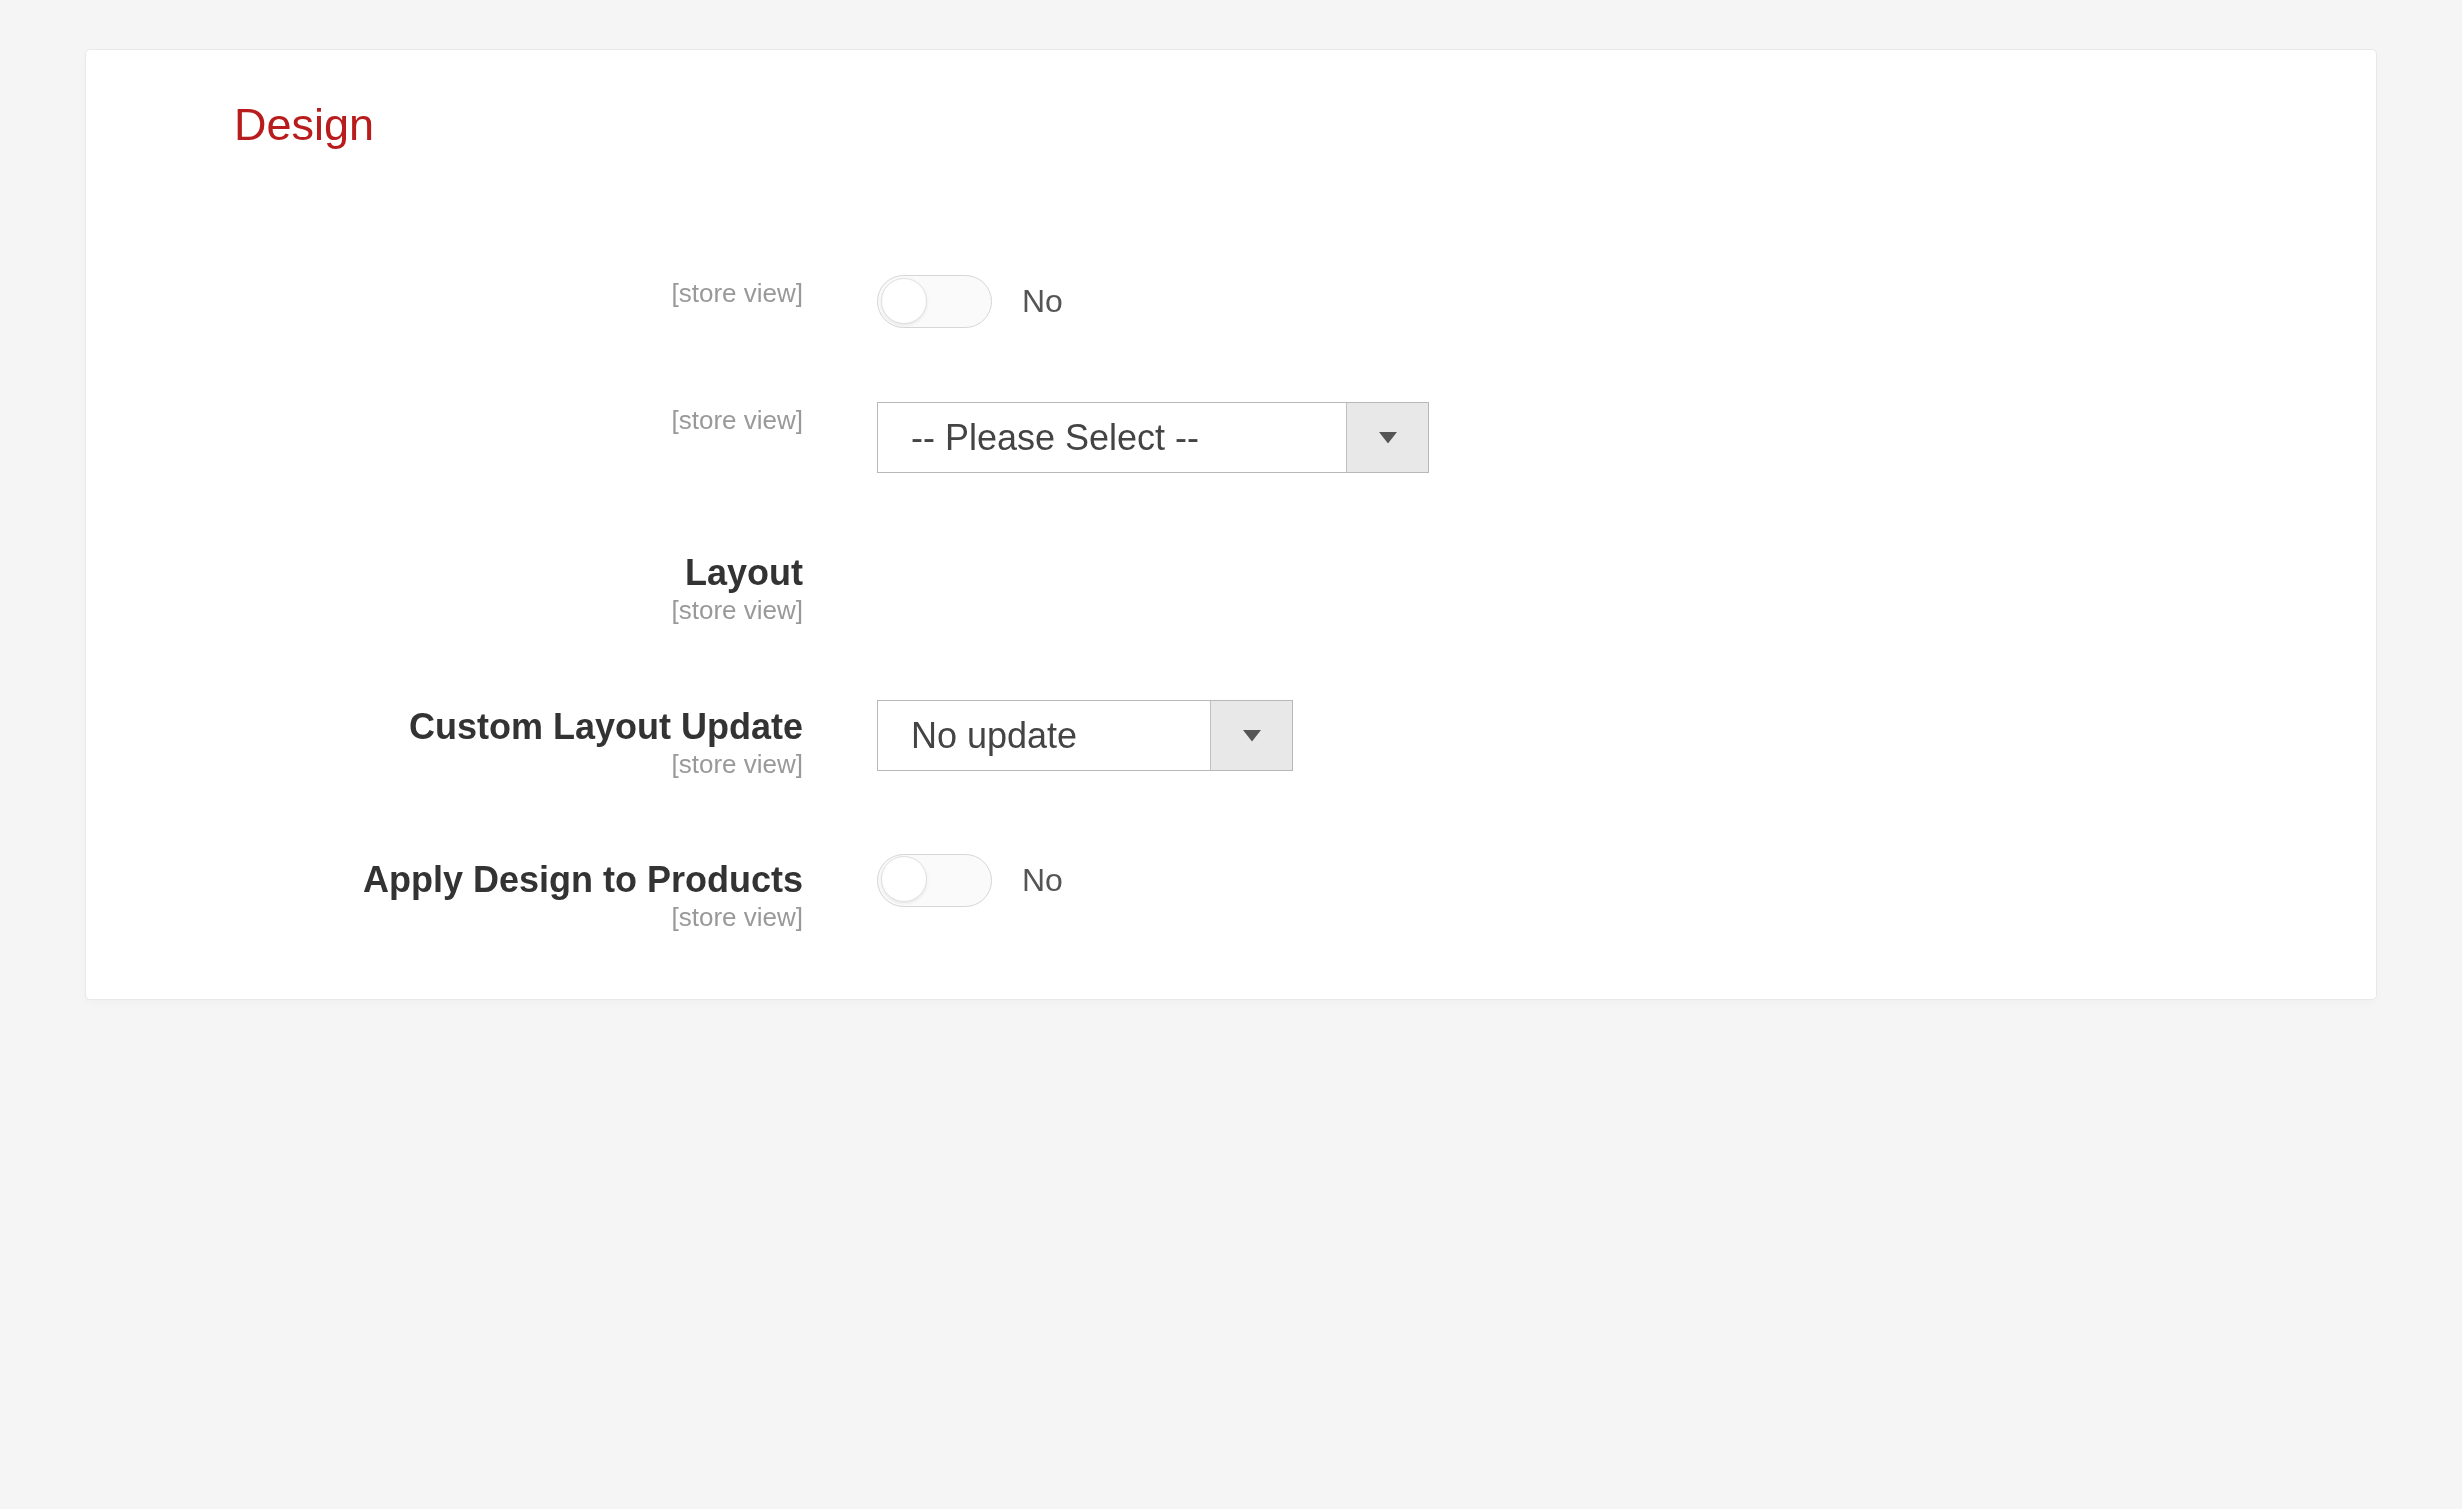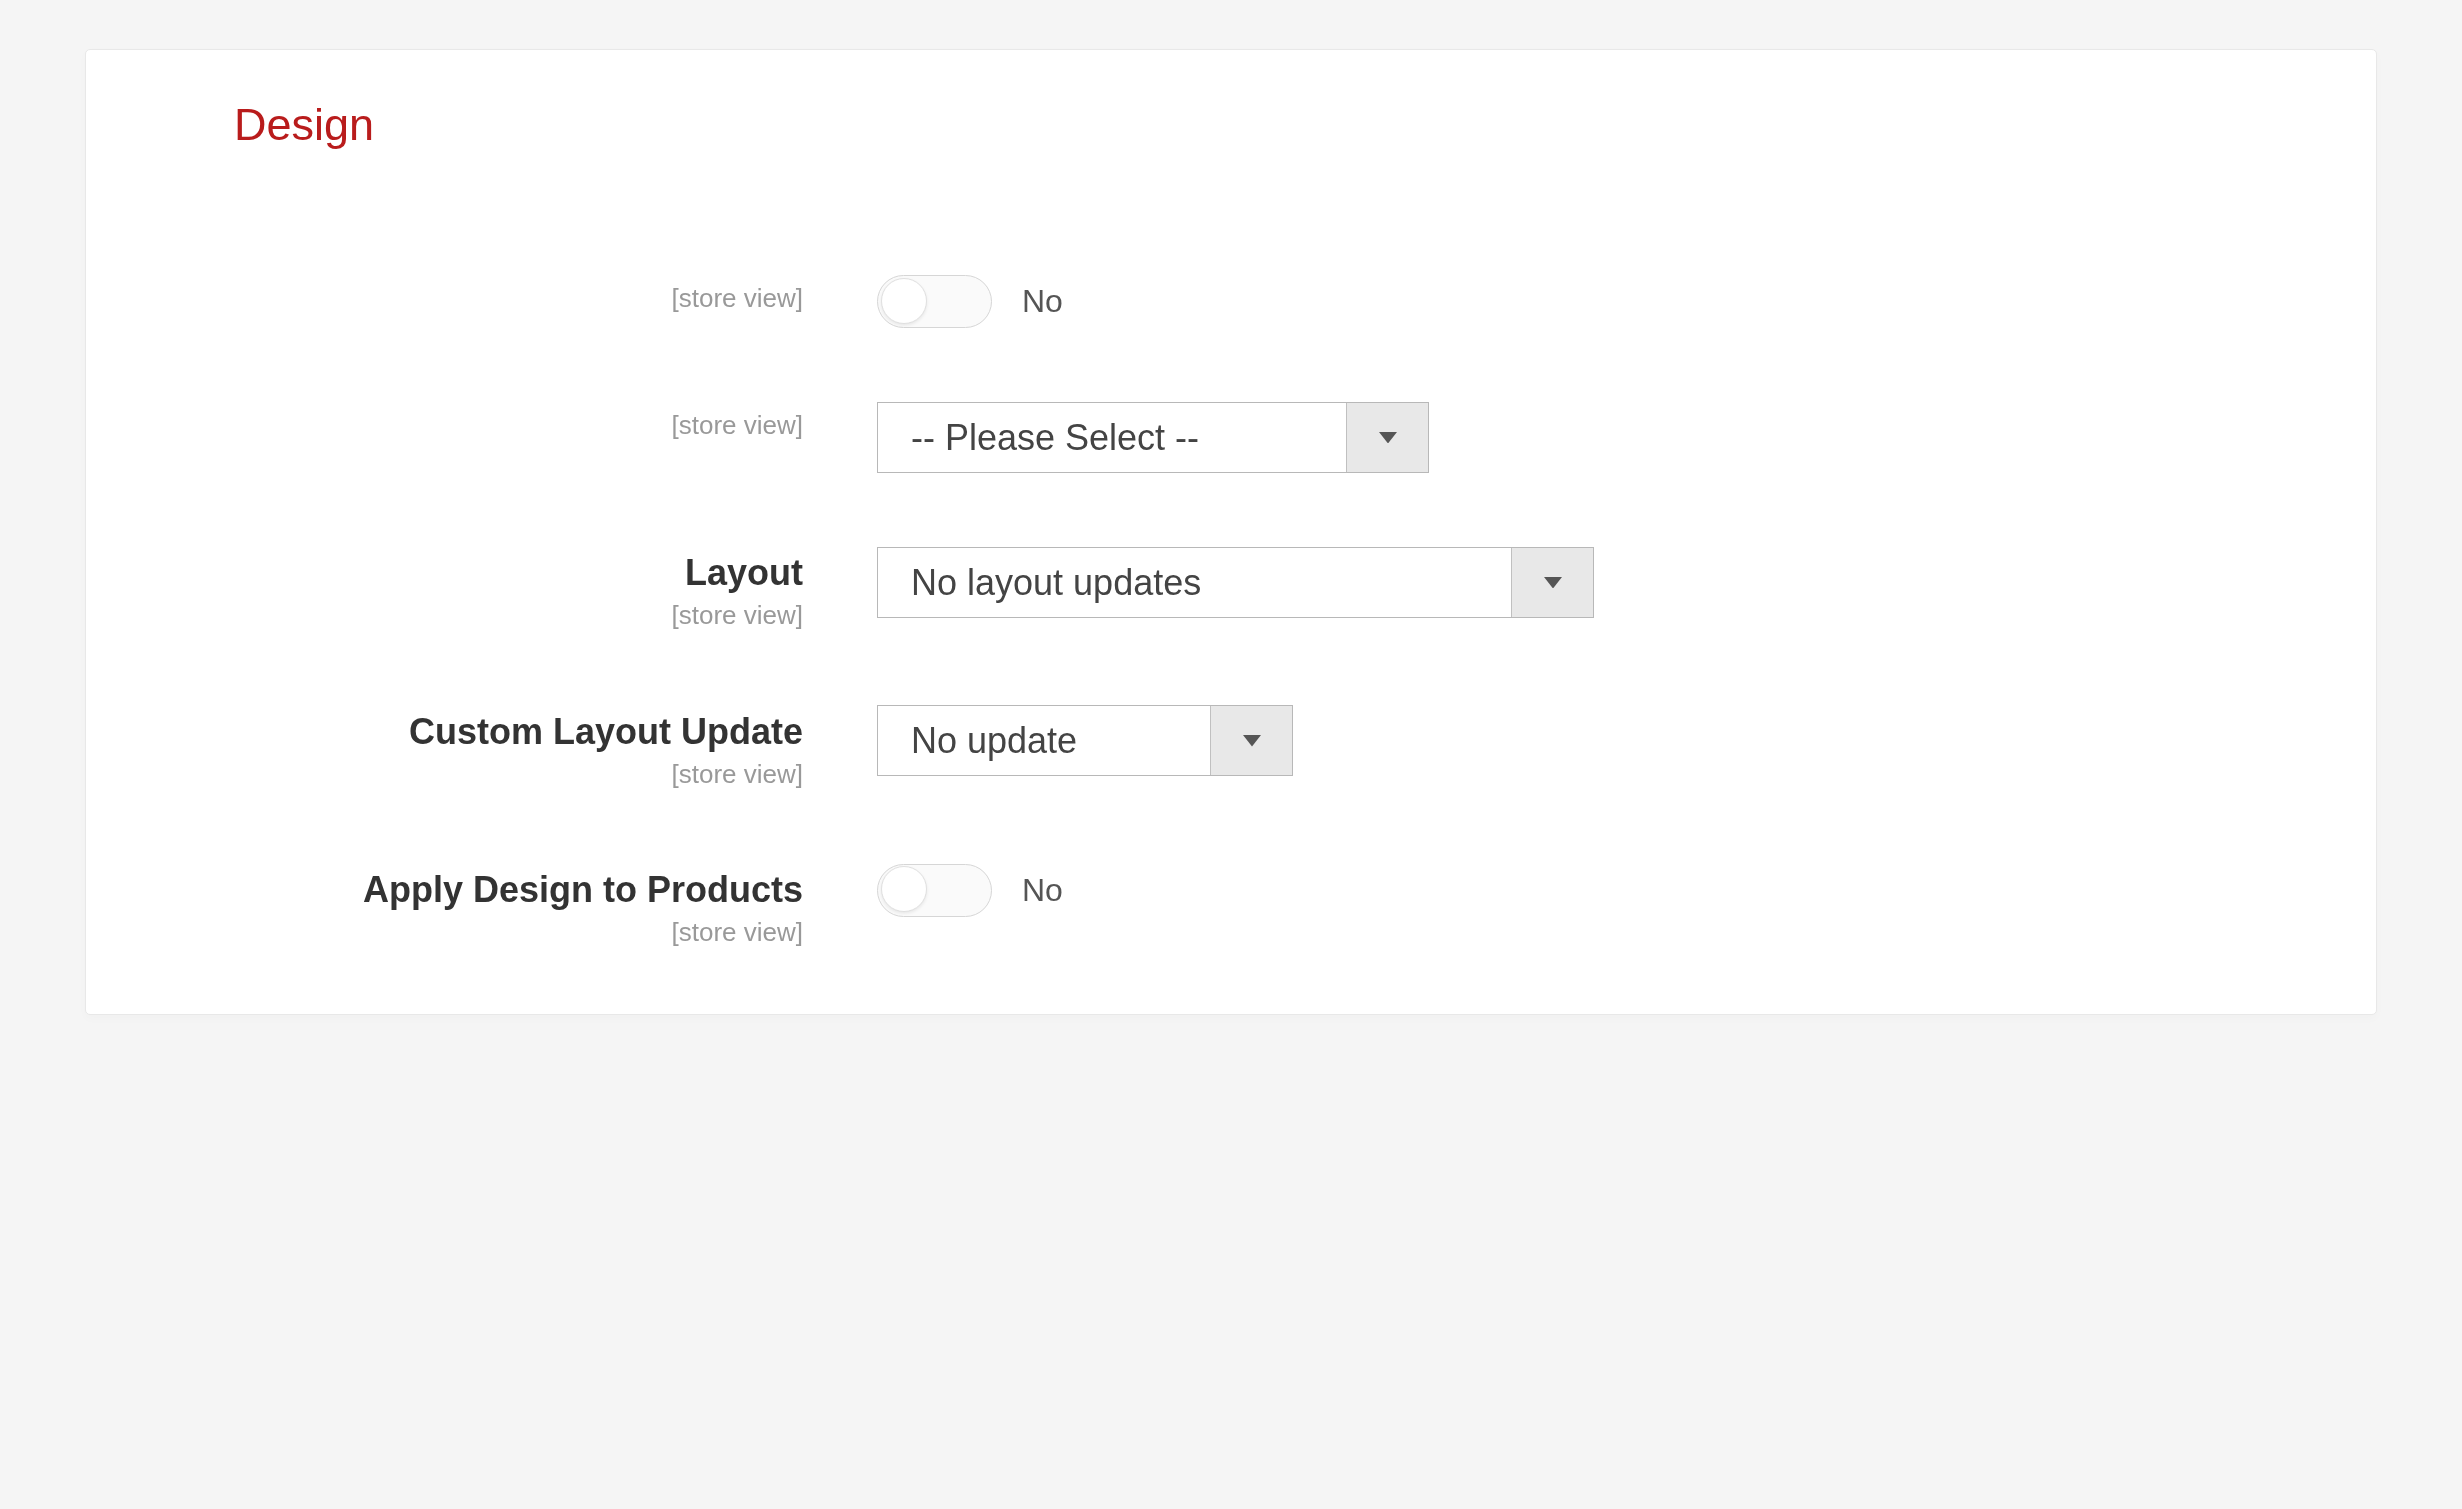--- a/index.html
+++ b/index.html
@@ -47,21 +47,20 @@
     .label-text {
       font-size: 36px;
       font-weight: 600;
       color: #333333;
       line-height: 1.25;
     }
     .scope-text {
       font-size: 26px;
       color: #999999;
       font-weight: 400;
-      margin-top: 5px;
     }
     .control-col {
       flex: 1;
       display: flex;
       align-items: center;
       gap: 30px;
     }
     
     .toggle {
       width: 115px;
@@ -157,30 +156,20 @@
         </div>
       </div>
     </div>
   </div>
 
   <div class="field-row">
     <div class="label-col">
       <div class="label-text">Layout</div>
       <div class="scope-text">[store view]</div>
     </div>
-    <div class="control-col">
-      <div class="select w-layout">
-        <div class="select-text">No layout updates</div>
-        <div class="select-arrow">
-          <svg viewBox="0 0 22 14">
-              <path d="M0 0 L11 14 L22 0 Z"></path>
-            </svg>
-        </div>
-      </div>
-    </div>
   </div>
 
   <div class="field-row">
     <div class="label-col">
       <div class="label-text">Custom Layout Update</div>
       <div class="scope-text">[store view]</div>
     </div>
     <div class="control-col">
       <div class="select w-custom">
         <div class="select-text">No update</div>

